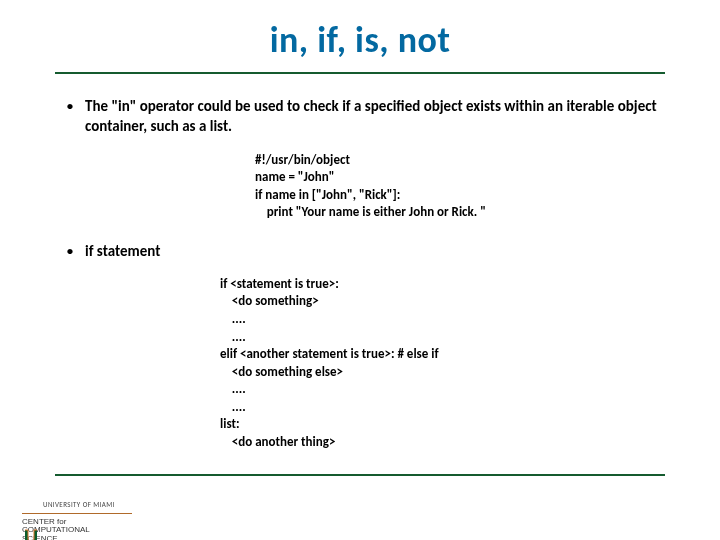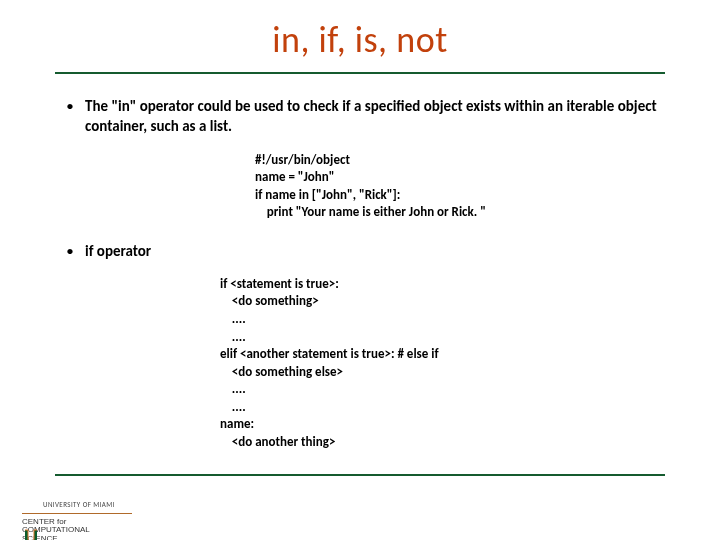--- a/index.html
+++ b/index.html
@@ -14,23 +14,23 @@
   }
   .slide {
     width: 720px;
     height: 540px;
     position: relative;
     box-sizing: border-box;
   }
   .title {
     text-align: center;
     font-size: 36px;
-    font-weight: 400;
+    font-weight: 700;
     margin: 18px 0 10px 0;
-    color: #c2410c;
+    color: #0369a1;
     letter-spacing: 0.5px;
   }
   .title-underline {
     margin: 0 55px;
     border-bottom: 2px solid #155b2f;
   }
   .content {
     margin: 22px 55px 0 55px;
   }
   .bullet1 {
@@ -108,32 +108,32 @@
       <div>The "in" operator could be used to check if a specified object exists within an iterable object container, such as a list.</div>
     </div>
 
     <div class="code-block"><span>#!/usr/bin/object</span>
 <span>name = "John"</span>
 <span>if name in ["John", "Rick"]:</span>
 <span>    print "Your name is either John or Rick. "</span></div>
 
     <div class="bullet1">
       <div class="dot">•</div>
-      <div>if operator</div>
+      <div>if statement</div>
     </div>
 
     <div class="code-block2"><span>if &lt;statement is true&gt;:</span>
 <span>    &lt;do something&gt;</span>
 <span>    ....</span>
 <span>    ....</span>
 <span>elif &lt;another statement is true&gt;: # else if</span>
 <span>    &lt;do something else&gt;</span>
 <span>    ....</span>
 <span>    ....</span>
-<span>name:</span>
+<span>list:</span>
 <span>    &lt;do another thing&gt;</span></div>
 
   </div>
 
   <div class="footer-line"></div>
 
   <div class="footer">
     <div style="letter-spacing:0.4px;padding-left:21px;">UNIVERSITY OF MIAMI</div>
     <div class="uline"></div>
     <div class="serif">CENTER for</div>

